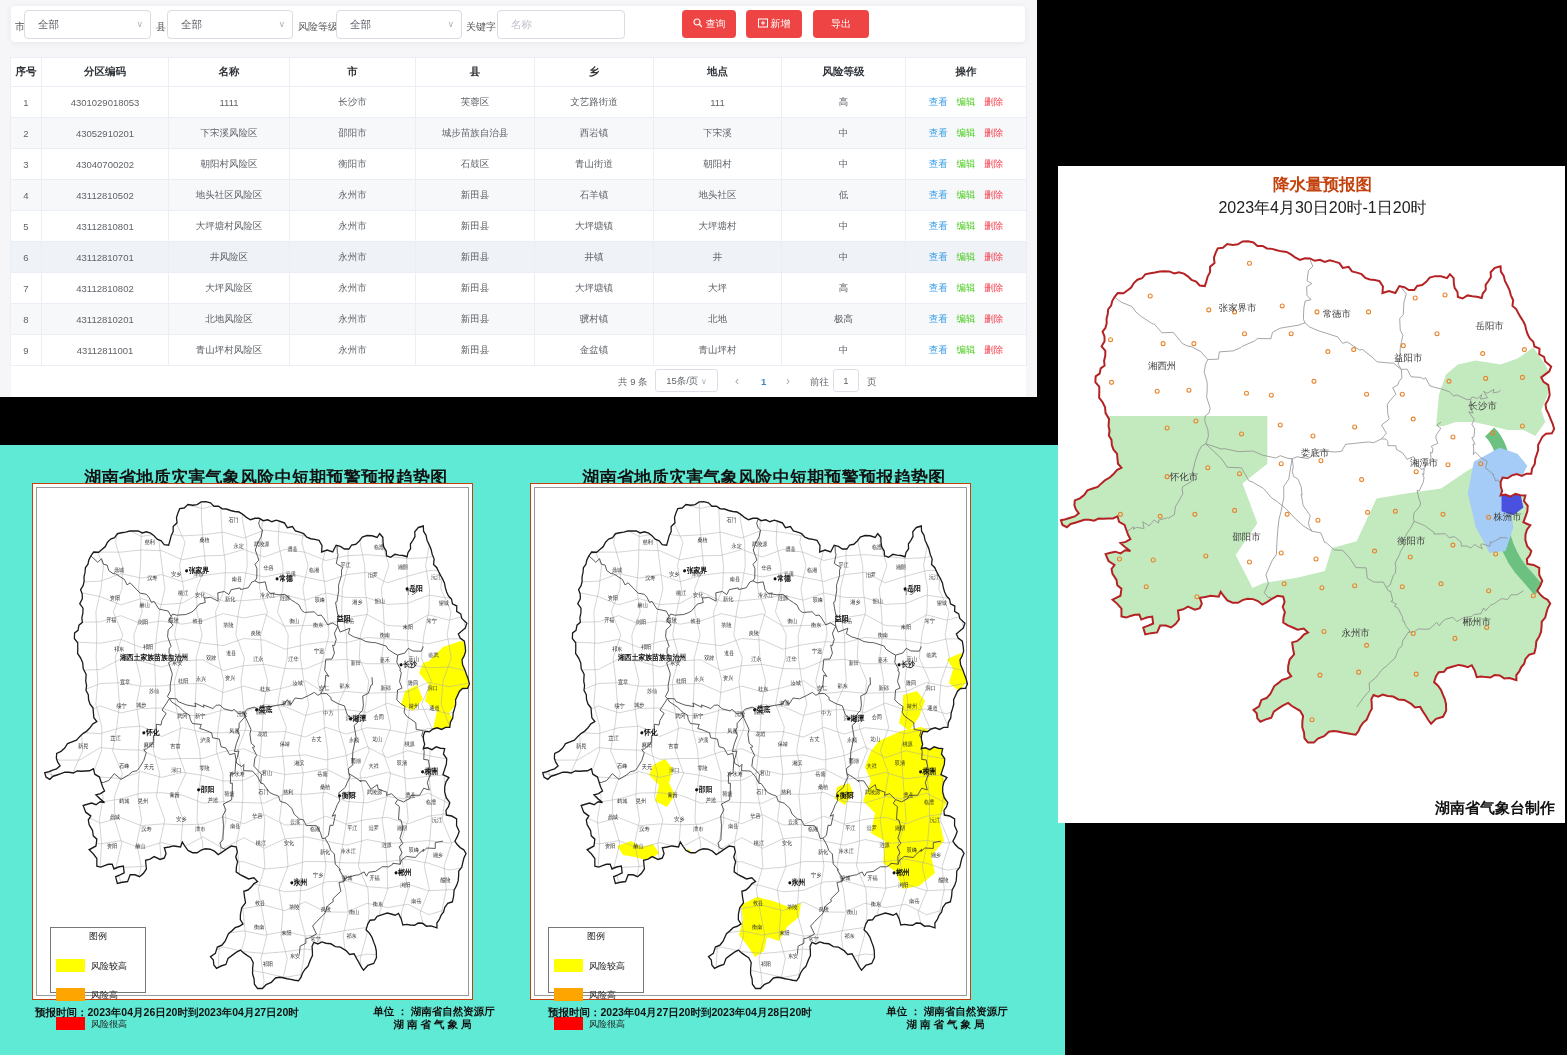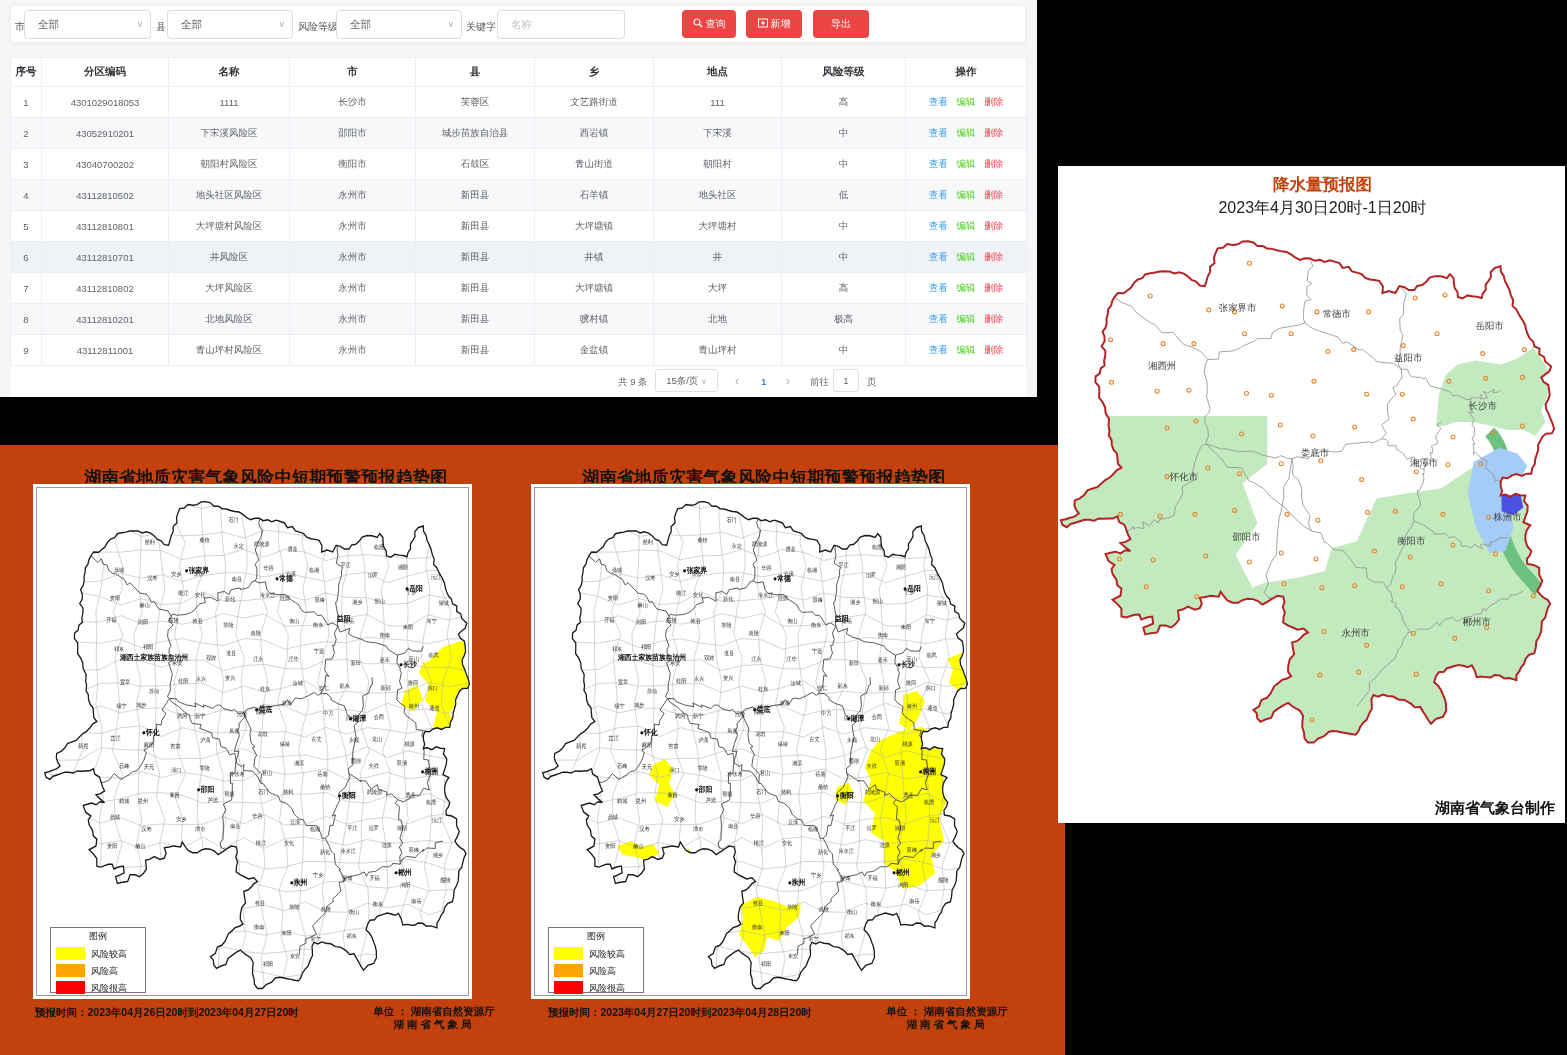--- a/index.html
+++ b/index.html
@@ -12,27 +12,27 @@
 .fsel .chev {position:absolute;right:7px;top:0;color:#b0b3bb;font-size:9px}
 .fbtn {position:absolute;top:4px;height:28px;background:#ef4444;color:#fff;border-radius:4px;font-size:10px;text-align:center;line-height:28px}
 table {border-collapse:collapse;table-layout:fixed;width:1016px;font-size:9.5px;color:#5f6368}
 th,td {border:1px solid #ebeef5;height:31px;text-align:center;font-weight:normal;overflow:hidden;white-space:nowrap}
 th {color:#2f3338;font-weight:bold;font-size:10.5px;height:29px !important}
 tr.stripe td {background:#f7f8fa}
 tr.hov td {background:#eff2f7}
 .lk-b {color:#3ea0e8} .lk-g {color:#4ccd20} .lk-r {color:#f6404f}
 .lk-b,.lk-g,.lk-r {margin:0 3px}
 #pager {position:absolute;left:0;top:310px;width:1005px;height:30px;font-size:9.5px;color:#5f6368}
-#panelBL {left:0;top:445px;width:1065px;height:610px;background:#c2410c}
+#panelBL {left:0;top:445px;width:1065px;height:610px;background:#5eead4}
 .map-title {position:absolute;top:21px;width:460px;text-align:center;font-size:17px;font-weight:bold;color:#111;letter-spacing:0.3px}
 .map-box {position:absolute;top:38px;width:441px;height:517px;border:1px solid #c2410c;background:#fff}
 .inbox {position:absolute;left:3px;top:3px;right:3px;bottom:3px;border:1px solid #999}
 .lg-box {position:absolute;left:17px;top:443px;width:96px;height:66px;border:1px solid #777;background:#fff;font-size:9px;color:#222}
 .lg-title {text-align:center;margin-top:2px;font-size:9px}
-.lg-row {margin:4px 0 0 5px;height:13px;line-height:13px}
+.lg-row {margin:16px 0 0 5px;height:13px;line-height:13px}
 .sw {display:inline-block;width:29px;height:13px;vertical-align:-3px;margin-right:6px}
 .map-foot {position:absolute;top:561px;font-size:10.5px;font-weight:bold;color:#111}
 .map-unit {position:absolute;top:560px;width:140px;font-size:10.5px;font-weight:bold;color:#111;text-align:center;line-height:13px}
 #panelR {left:1058px;top:166px;width:507px;height:657px;background:#fff}
 #rtitle {position:absolute;top:8px;width:100%;padding-left:22px;text-align:center;font-size:16.5px;font-weight:bold;color:#c2410c}
 #rsub {position:absolute;top:32px;width:100%;padding-left:22px;text-align:center;font-size:16px;color:#222}
 #rlegend {position:absolute;left:7px;top:495px;font-size:8.5px;color:#111}
 #rlegend .t {font-size:11px;font-weight:bold;color:#24425f;margin-bottom:6px}
 .lrow {height:12.2px;line-height:12.2px}
 .lsw {display:inline-block;width:20px;height:11px;margin-right:6px;vertical-align:-2px}

